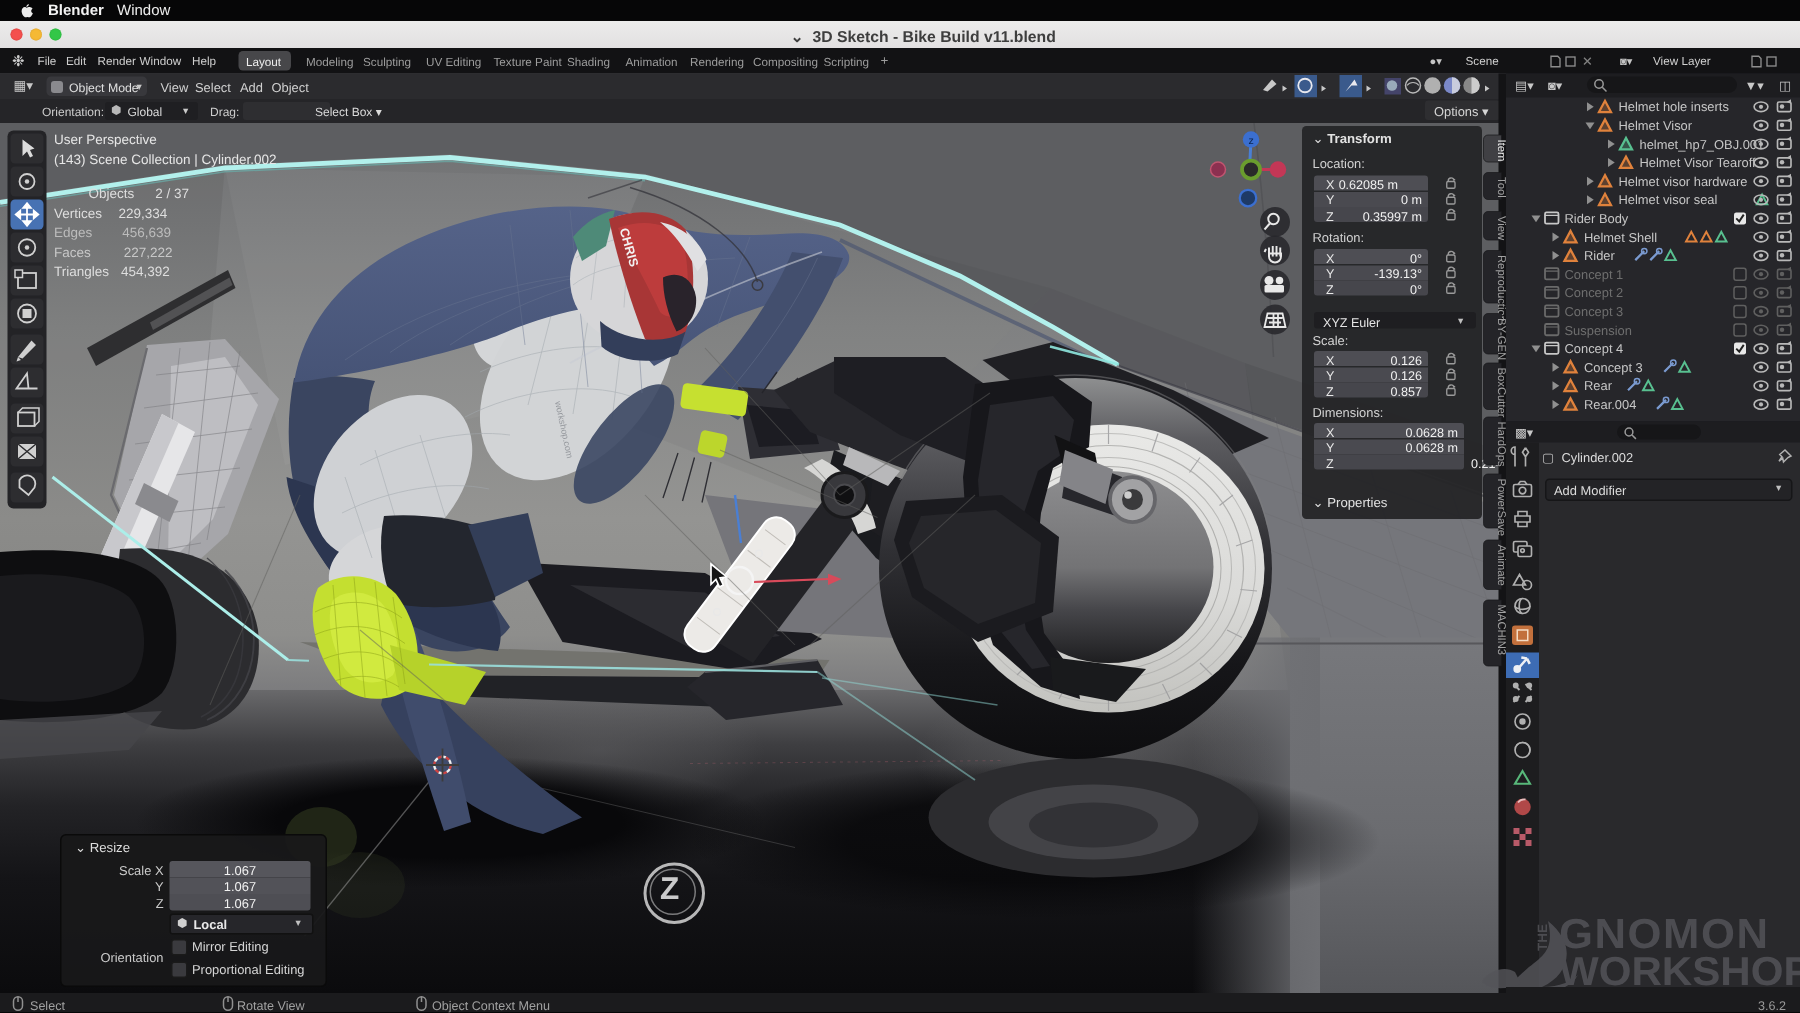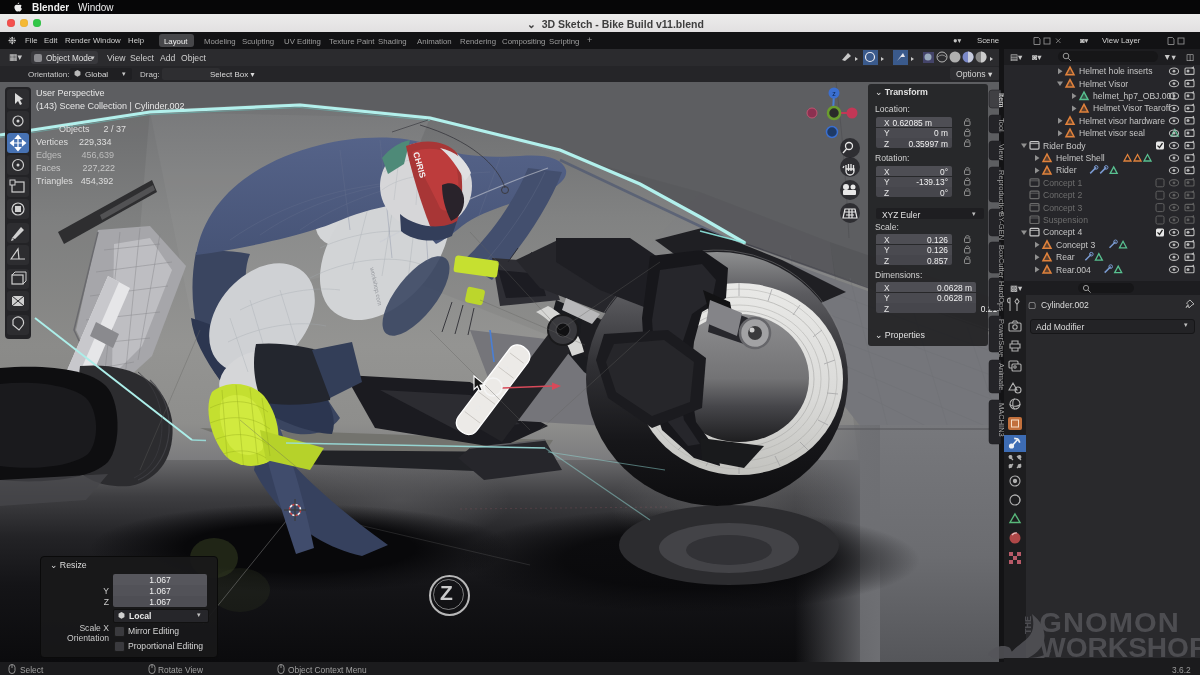--- a/index.html
+++ b/index.html
@@ -603,21 +603,21 @@
     <text x="10.5" y="279" transform="rotate(90 10.5 279)" font-family="Liberation Sans" font-size="7.5" fill="#a2a2a2">Animate</text>
     <path d="M1,319 a3,3 0 0 1 3,-3 L13,316 L13,360 L4,360 a3,3 0 0 1 -3,-3 Z" fill="#242428" stroke="#1a1a1c" stroke-width="0.5"></path>
     <text x="10.5" y="319" transform="rotate(90 10.5 319)" font-family="Liberation Sans" font-size="7.5" fill="#a2a2a2">MACHIN3</text>
   </svg>
 
   <div class="abs" style="left:40px;top:556px;width:176px;height:100px;background:rgba(24,24,26,0.94);border:1px solid #0a0a0a;border-radius:4px;"></div>
   <div class="txt" style="left:50px;top:560px;font-size:8.8px;color:#dedede;">⌄ Resize</div>
   <div class="abs" style="left:113px;top:574px;width:94px;height:10.5px;background:#56565c;border-radius:2px 2px 0 0;"></div>
   <div class="abs" style="left:113px;top:585px;width:94px;height:10.5px;background:#525258;"></div>
   <div class="abs" style="left:113px;top:596px;width:94px;height:10.5px;background:#4e4e54;border-radius:0 0 2px 2px;"></div>
-  <div class="txt" style="left:76px;top:575px;width:33px;text-align:right;font-size:8.6px;color:#cacaca;margin-top:48px;">Scale X</div>
+  <div class="txt" style="left:76px;top:575px;width:33px;text-align:right;font-size:8.6px;color:#cacaca;">Scale X</div>
   <div class="txt" style="left:76px;top:586px;width:33px;text-align:right;font-size:8.6px;color:#cacaca;">Y</div>
   <div class="txt" style="left:76px;top:597px;width:33px;text-align:right;font-size:8.6px;color:#cacaca;">Z</div>
   <div class="txt" style="left:113px;top:575px;width:94px;text-align:center;font-size:8.6px;color:#f2f2f2;">1.067</div>
   <div class="txt" style="left:113px;top:586px;width:94px;text-align:center;font-size:8.6px;color:#f2f2f2;">1.067</div>
   <div class="txt" style="left:113px;top:597px;width:94px;text-align:center;font-size:8.6px;color:#f2f2f2;">1.067</div>
   <div class="txt" style="left:65px;top:633px;width:44px;text-align:right;font-size:8.6px;color:#cacaca;">Orientation</div>
   <div class="abs" style="left:113px;top:609px;width:94px;height:12px;background:#26262a;border:1px solid #111;border-radius:2px;"></div>
   <div class="txt" style="left:118px;top:611px;font-size:8px;color:#d0d0d0;">⬢</div>
   <div class="txt" style="left:129px;top:611px;font-size:8.6px;font-weight:bold;color:#e8e8e8;">Local</div>
   <div class="txt" style="left:197px;top:611px;font-size:7px;color:#c0c0c0;">▾</div>

